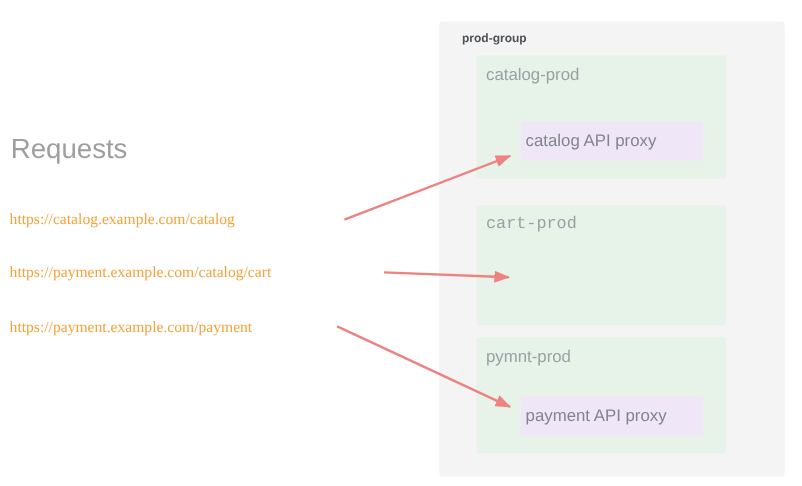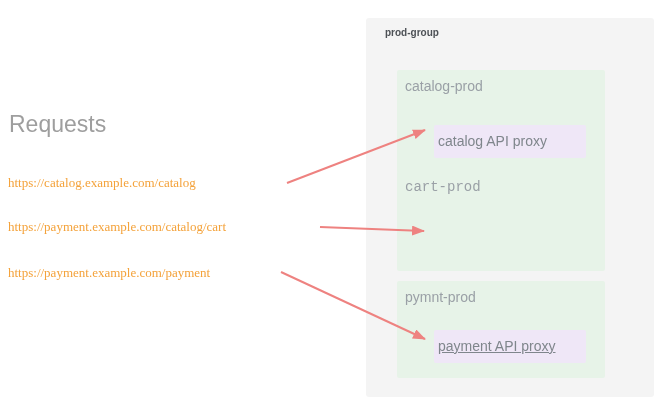--- a/index.html
+++ b/index.html
@@ -41,37 +41,37 @@
     background:var(--group-bg);border-radius:3px;
   }
   .group-title{
     position:absolute;left:19px;top:9px;
     font-size:10px;font-weight:bold;color:var(--group-title-dark);
   }
   .env-box{
     position:absolute;left:31px;width:208px;
     background:var(--env-bg);border-radius:2px;
   }
-  .env-1{top:52px;height:103px;}
+  .env-1{top:28px;height:103px;}
   .env-2{top:153px;height:100px;font-family:Liberation Mono, monospace;}
   .env-3{top:263px;height:97px;}
   .env-label{
     position:absolute;left:8px;top:8px;
     font-size:14px;color:var(--env-label-gray);
   }
   .proxy-box{
     position:absolute;left:37px;width:152px;height:33px;
     background:var(--proxy-bg);border-radius:2px;
     font-size:14px;line-height:33px;padding-left:4px;
     color:var(--proxy-label-gray);
     white-space:nowrap;
   }
   .proxy-1{top:55px;}
   .proxy-2{top:44px;}
-  .proxy-3{top:49px;text-decoration:underline;}
+  .proxy-3{top:49px;}
   .arrow-layer{
     position:absolute;left:0;top:0;width:668px;height:405px;
     pointer-events:none;
   }
   .arrow-layer line{stroke:var(--arrow-red);stroke-width:2;}
   .arrow-head{fill:var(--arrow-red);}
 </style>
 </head>
 <body>
 

